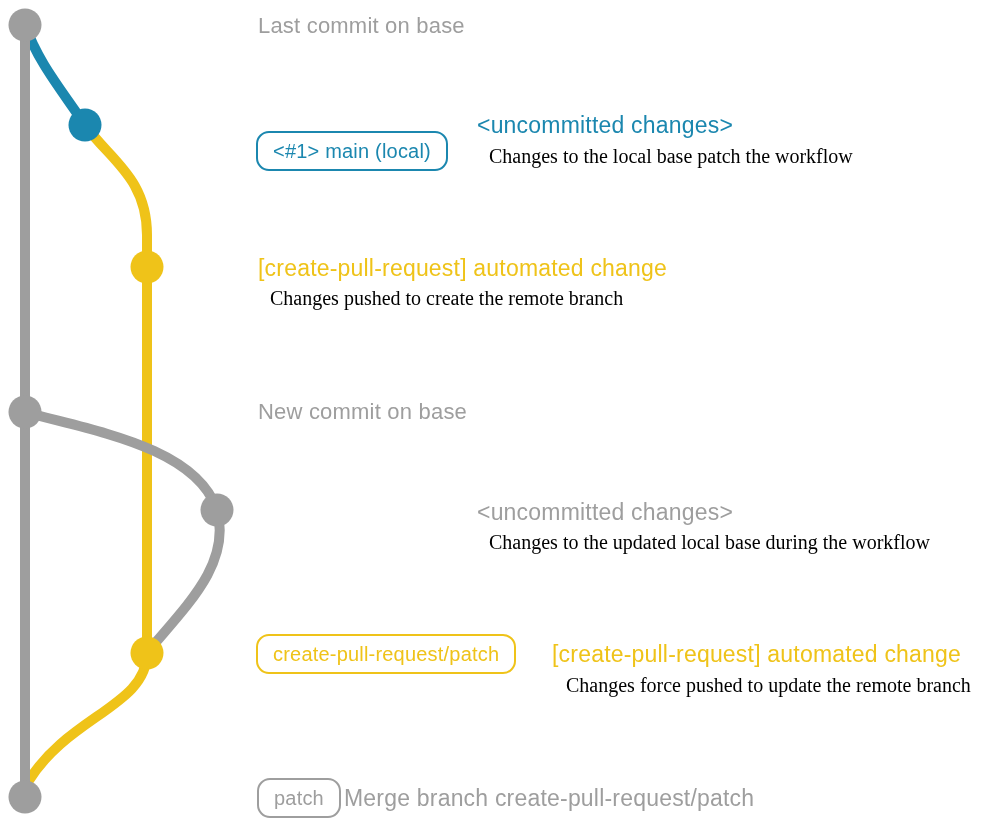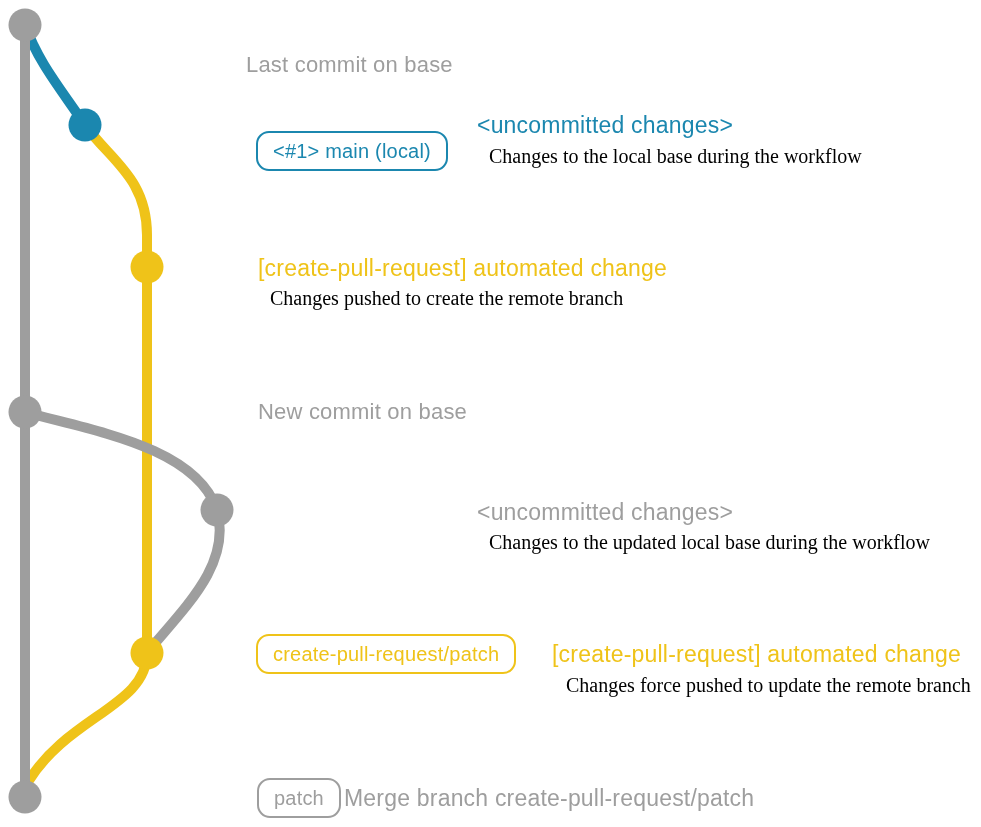--- a/index.html
+++ b/index.html
@@ -82,25 +82,25 @@
 
     <circle class="dot-gray" cx="25" cy="25" r="16.5"></circle>
     <circle class="dot-blue" cx="85" cy="125" r="16.5"></circle>
     <circle class="dot-yellow" cx="147" cy="267" r="16.5"></circle>
     <circle class="dot-gray" cx="25" cy="412" r="16.5"></circle>
     <circle class="dot-gray" cx="217" cy="510" r="16.5"></circle>
     <circle class="dot-yellow" cx="147" cy="653" r="16.5"></circle>
     <circle class="dot-gray" cx="25" cy="797" r="16.5"></circle>
   </svg>
 
-  <div class="glabel" style="left:246px; top:13px;margin-top:39px;">Last commit on base</div>
+  <div class="glabel" style="left:258px; top:13px;">Last commit on base</div>
 
   <div class="pill blue" style="left:256px; top:107px;">&lt;#1&gt; main (local)</div>
   <div class="msg blue" style="left:477px; top:112px;">&lt;uncommitted changes&gt;</div>
-  <div class="note" style="left:489px; top:145px;">Changes to the local base during the workflow</div>
+  <div class="note" style="left:489px; top:145px;">Changes to the local base patch the workflow</div>
 
   <div class="msg yellow" style="left:258px; top:255px;">[create-pull-request] automated change</div>
   <div class="note" style="left:270px; top:287px;">Changes pushed to create the remote branch</div>
 
   <div class="glabel" style="left:258px; top:399px;">New commit on base</div>
 
   <div class="msg gray" style="left:477px; top:499px;">&lt;uncommitted changes&gt;</div>
   <div class="note" style="left:489px; top:531px;">Changes to the updated local base during the workflow</div>
 
   <div class="pill yellow" style="left:256px; top:634px;">create-pull-request/patch</div>

